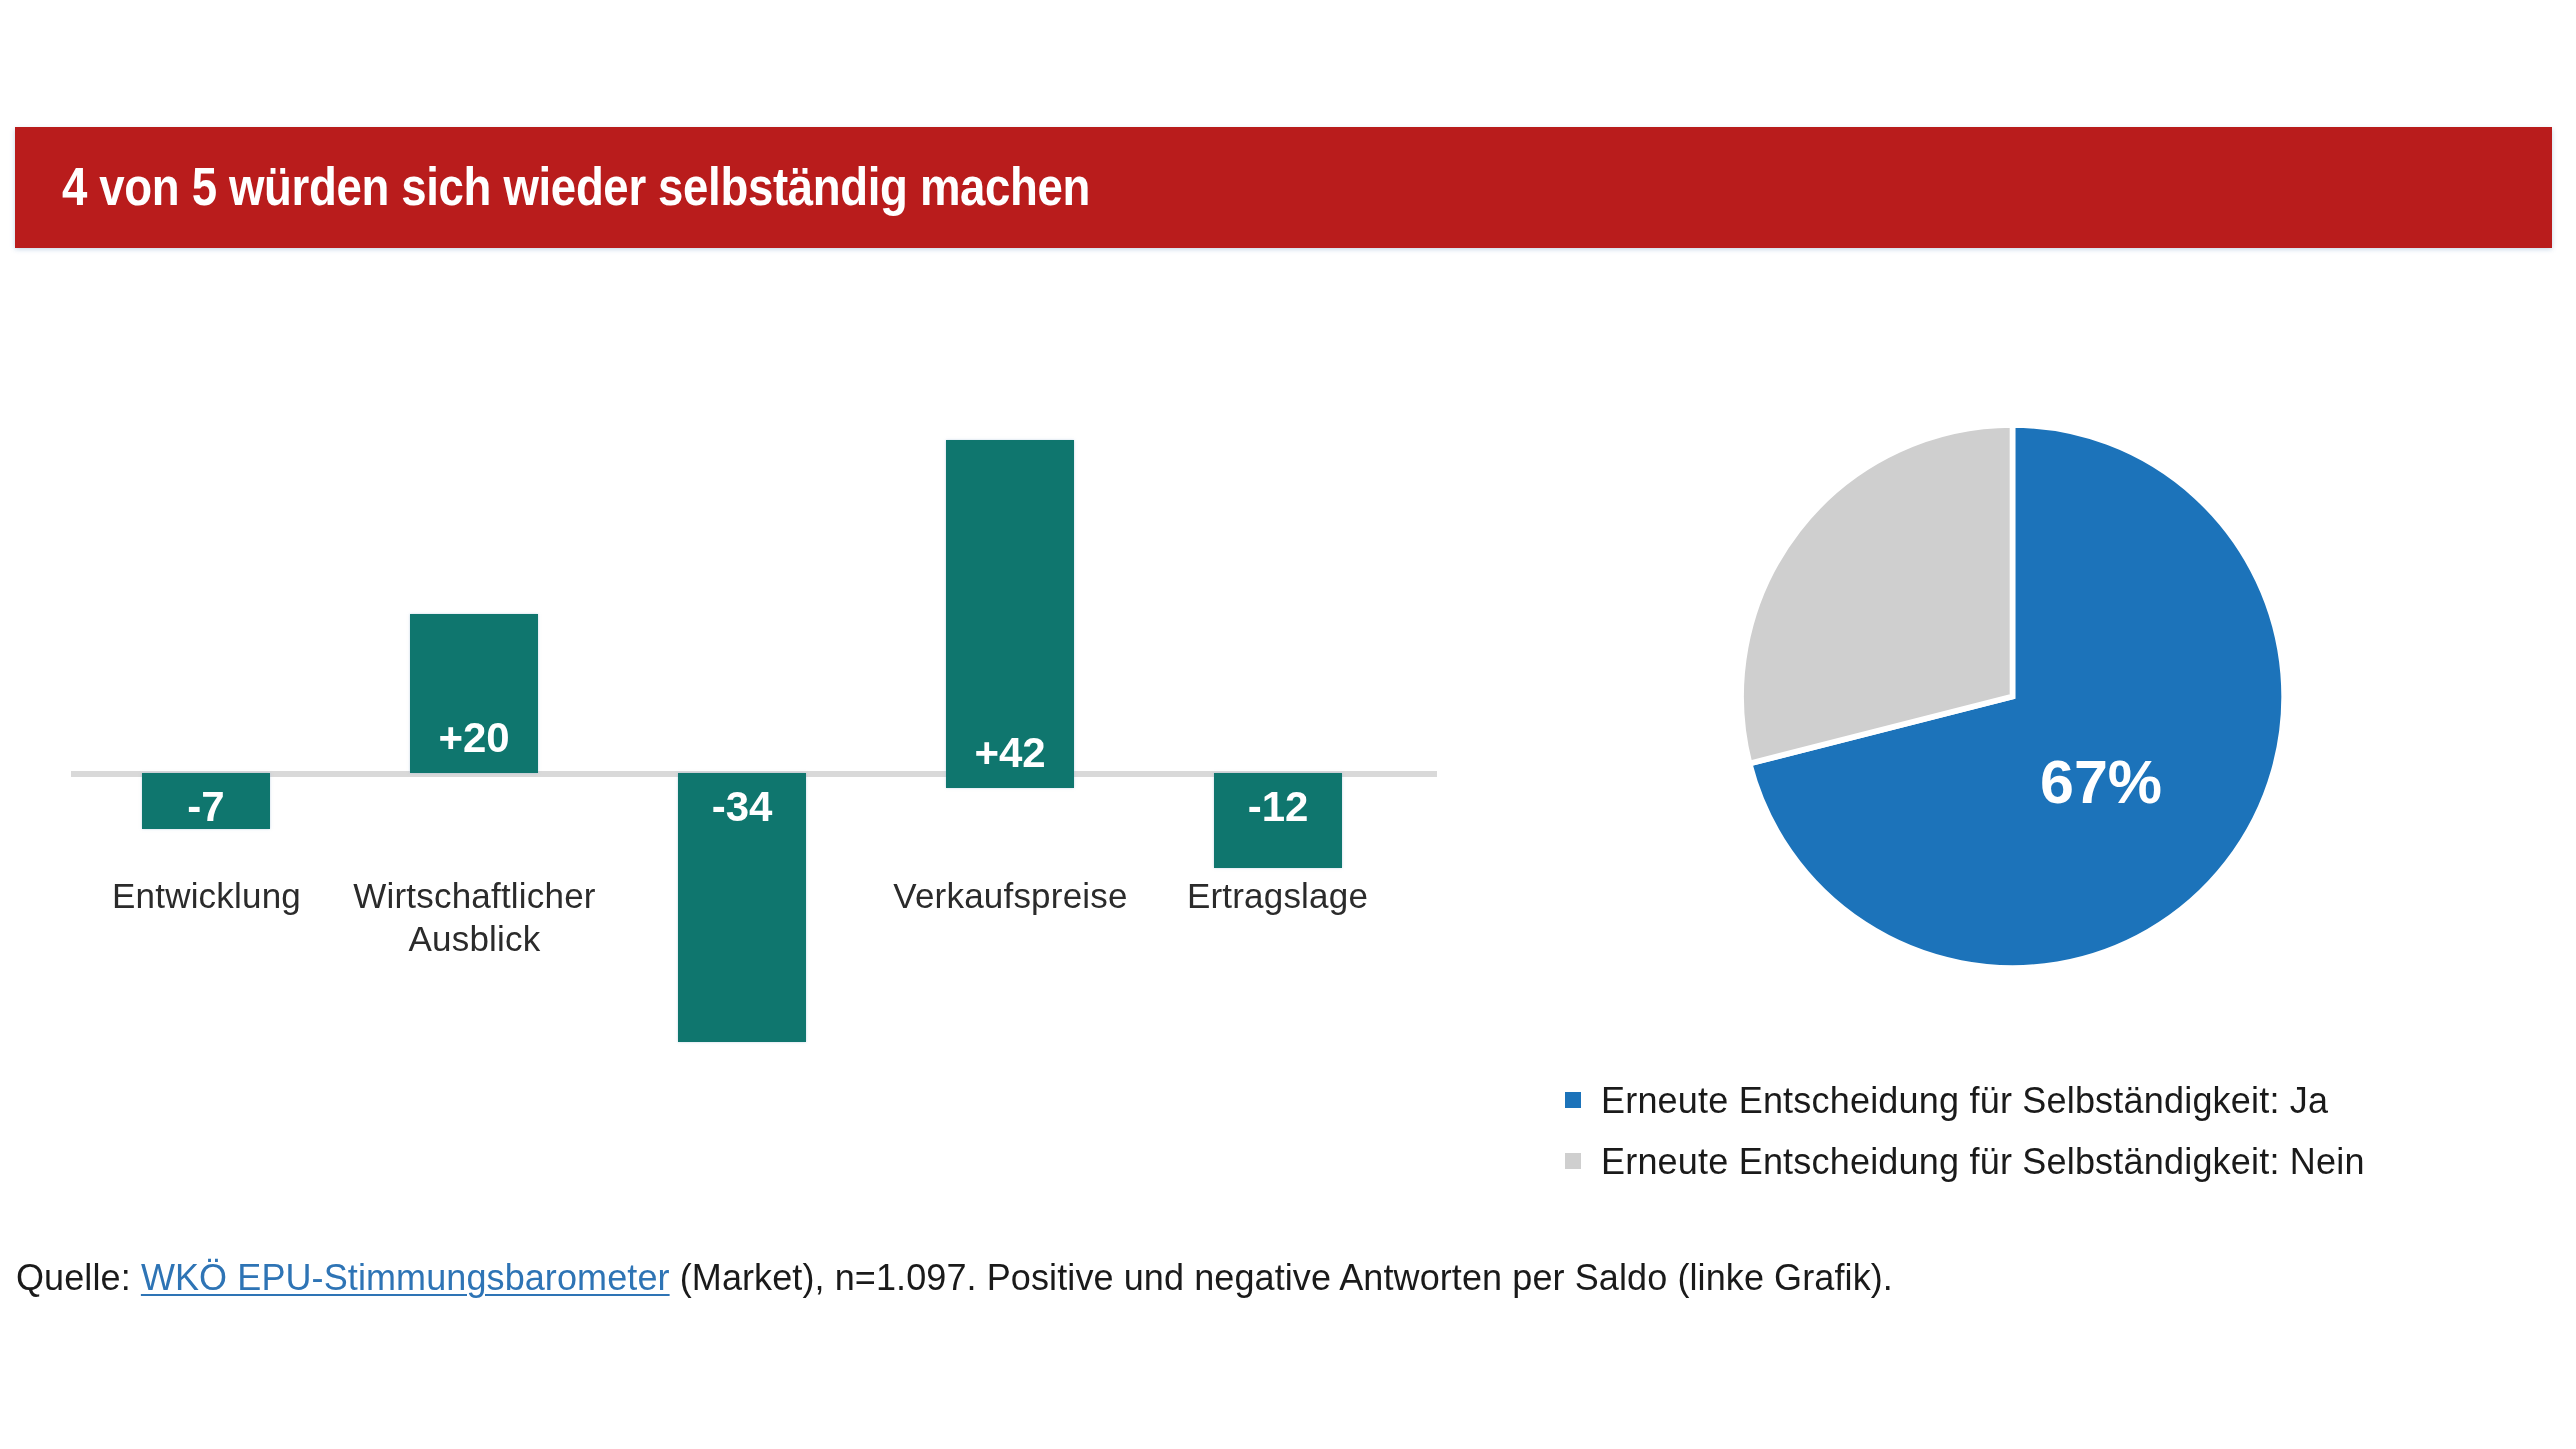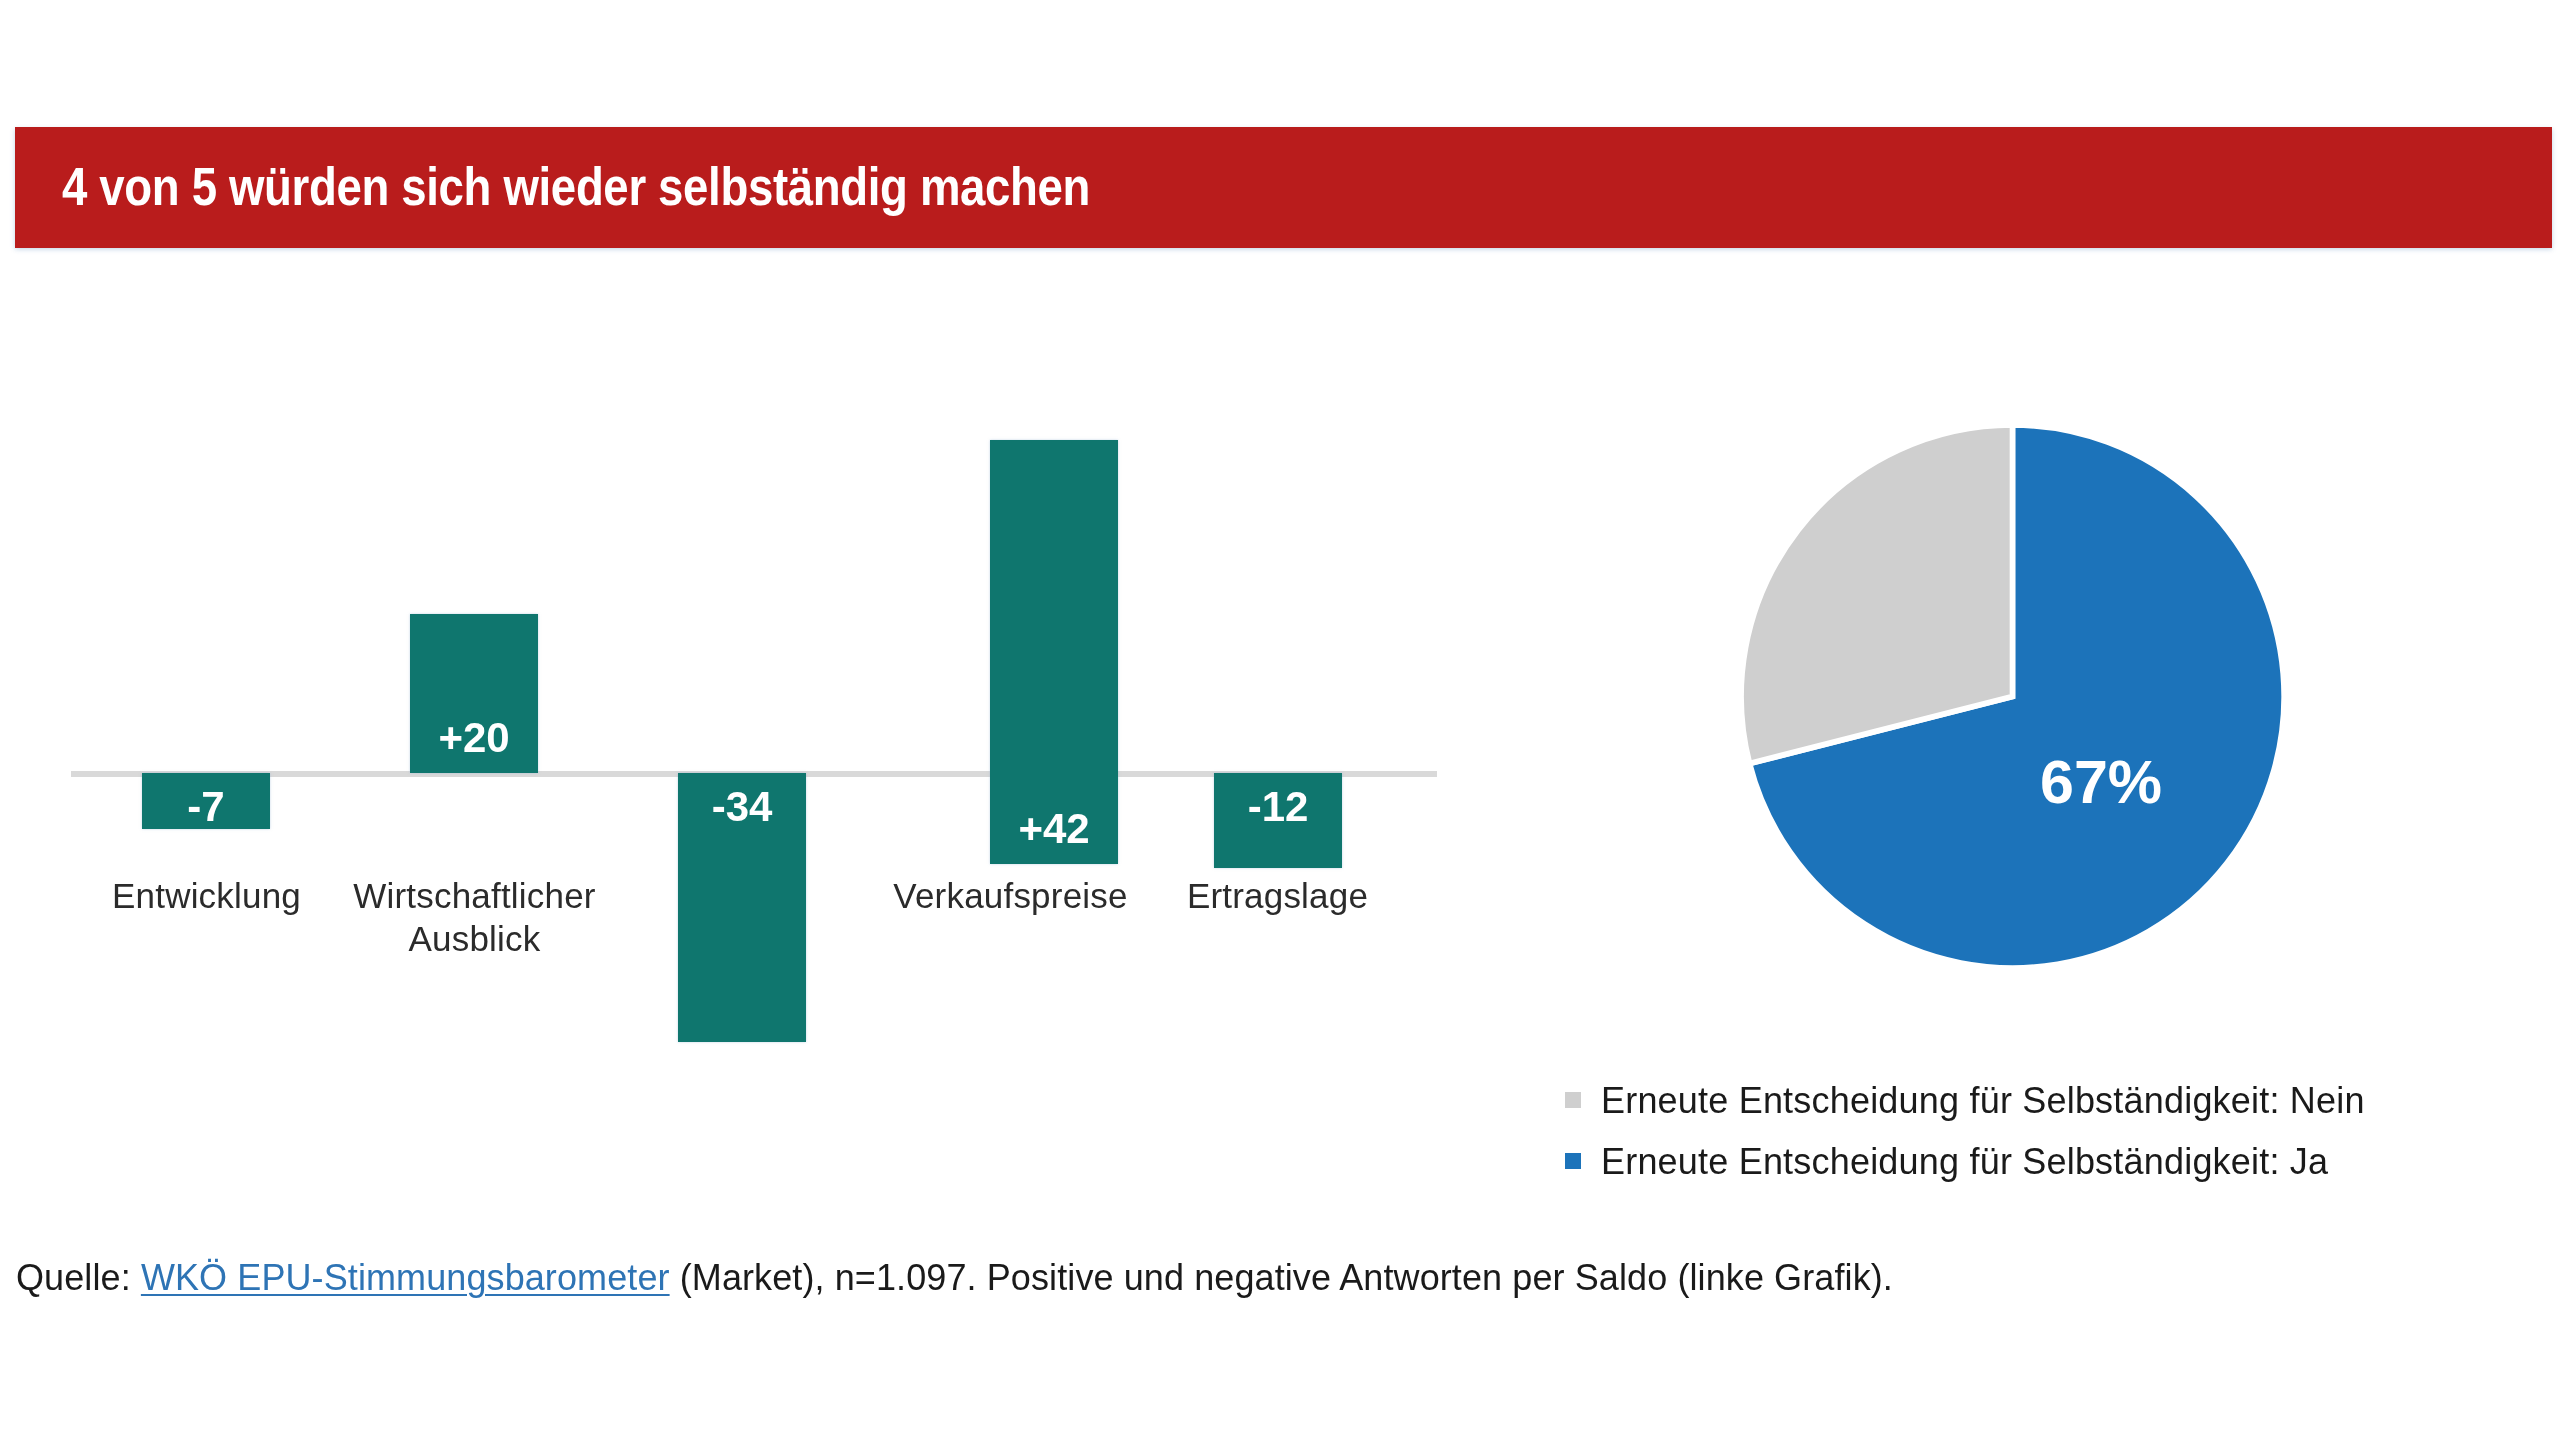--- a/index.html
+++ b/index.html
@@ -187,21 +187,21 @@
     </div>
 
     <div class="bar positive" style="left:362px; top:308px; width:128px; height:159px;">
       <span class="bar-label">+20</span>
     </div>
 
     <div class="bar negative" style="left:630px; top:467px; width:128px; height:269px;">
       <span class="bar-label">-34</span>
     </div>
 
-    <div class="bar positive" style="left:898px; top:134px; width:128px; height:424px;margin-left:44px;">
+    <div class="bar positive" style="left:898px; top:134px; width:128px; height:348px;">
       <span class="bar-label">+42</span>
     </div>
 
     <div class="bar negative" style="left:1166px; top:467px; width:128px; height:95px;">
       <span class="bar-label">-12</span>
     </div>
 
     <div class="cat-label" style="left:13px; top:568px; width:291px;">
       <div>Entwicklung</div>
     </div>
@@ -227,26 +227,26 @@
 
       <path fill="#1C73BA" stroke="#ffffff" stroke-width="7" d="M 337 337 L 337 0 A 337 337 0 1 1 10.6 420.2 Z"></path>
 
       <path fill="#CFCFCF" stroke="#ffffff" stroke-width="7" d="M 337 337 L 10.6 420.2 A 337 337 0 0 1 337 0 Z"></path>
     </svg>
     <div id="pie-value-label">67%</div>
   </div>
 
   <div id="legend">
     <div class="legend-item">
+      <span class="legend-swatch" style="background:#1C73BA;"></span>
+      <span class="legend-text">Erneute Entscheidung für Selbständigkeit: Ja</span>
+    </div>
+    <div class="legend-item">
       <span class="legend-swatch" style="background:#CFCFCF;"></span>
       <span class="legend-text">Erneute Entscheidung für Selbständigkeit: Nein</span>
-    </div>
-    <div class="legend-item">
-      <span class="legend-swatch" style="background:#1C73BA;"></span>
-      <span class="legend-text">Erneute Entscheidung für Selbständigkeit: Ja</span>
     </div>
   </div>
 
 </div>
 
 <div id="source-line">
   <span>Quelle: </span><a id="source-link" href="#">WKÖ EPU-Stimmungsbarometer</a><span> (Market), n=1.097. Positive und negative Antworten per Saldo (linke Grafik).</span>
 </div>
 
 

